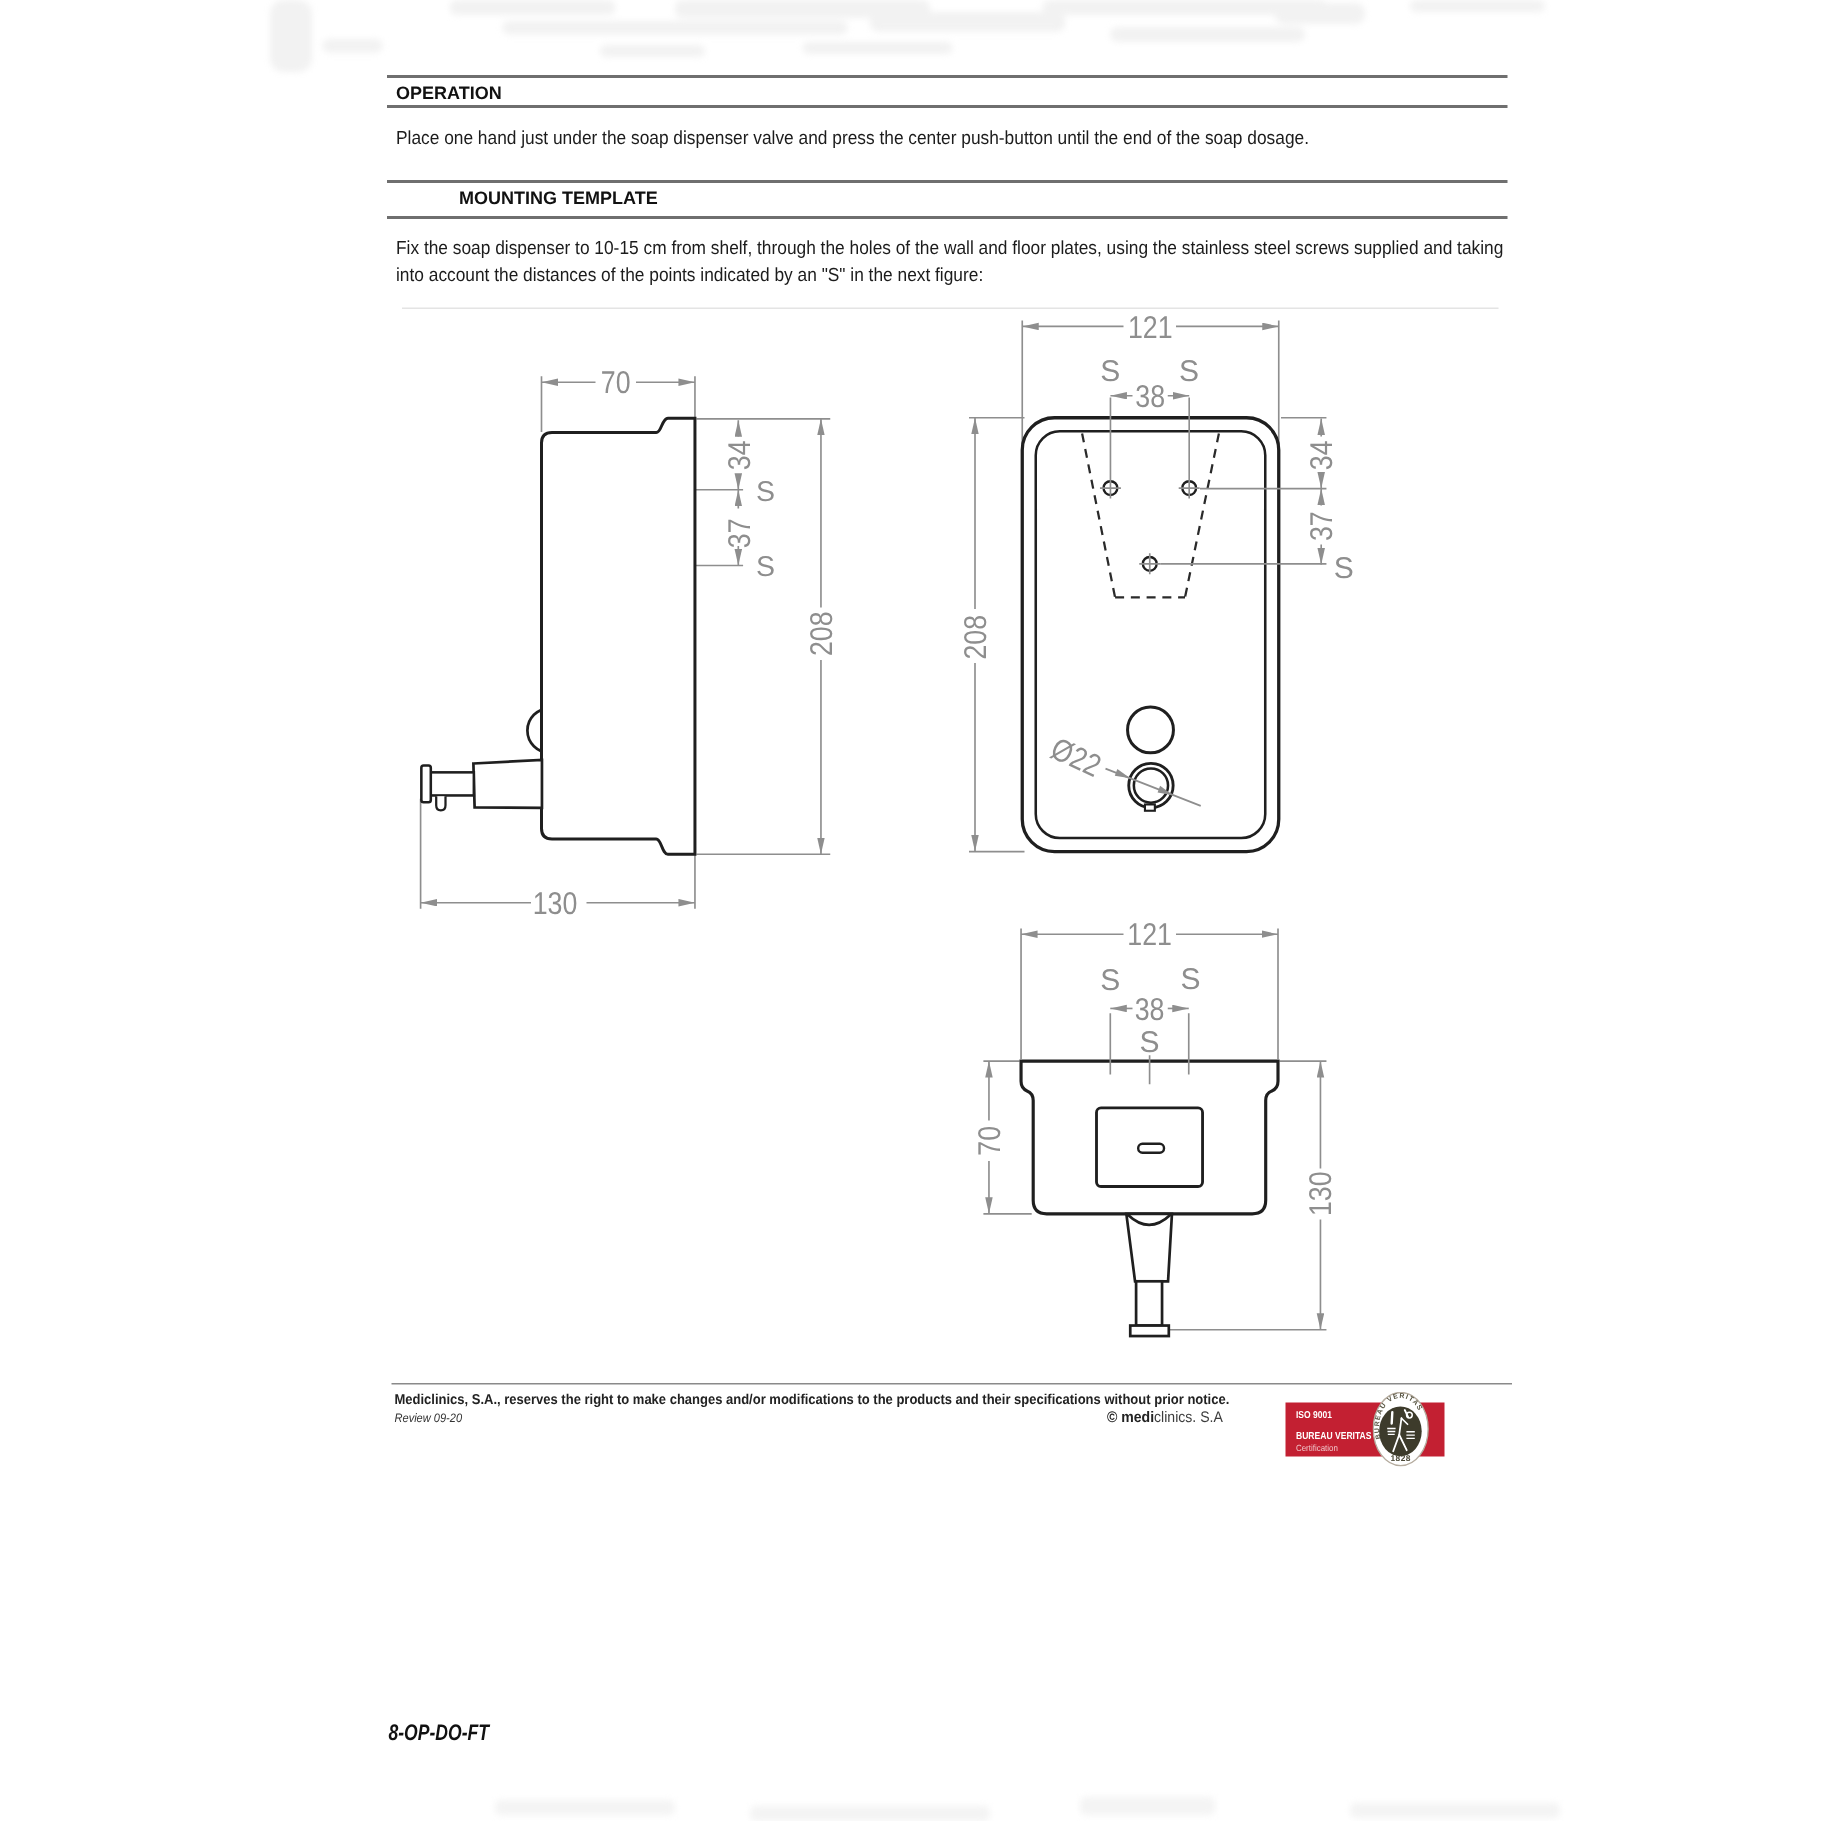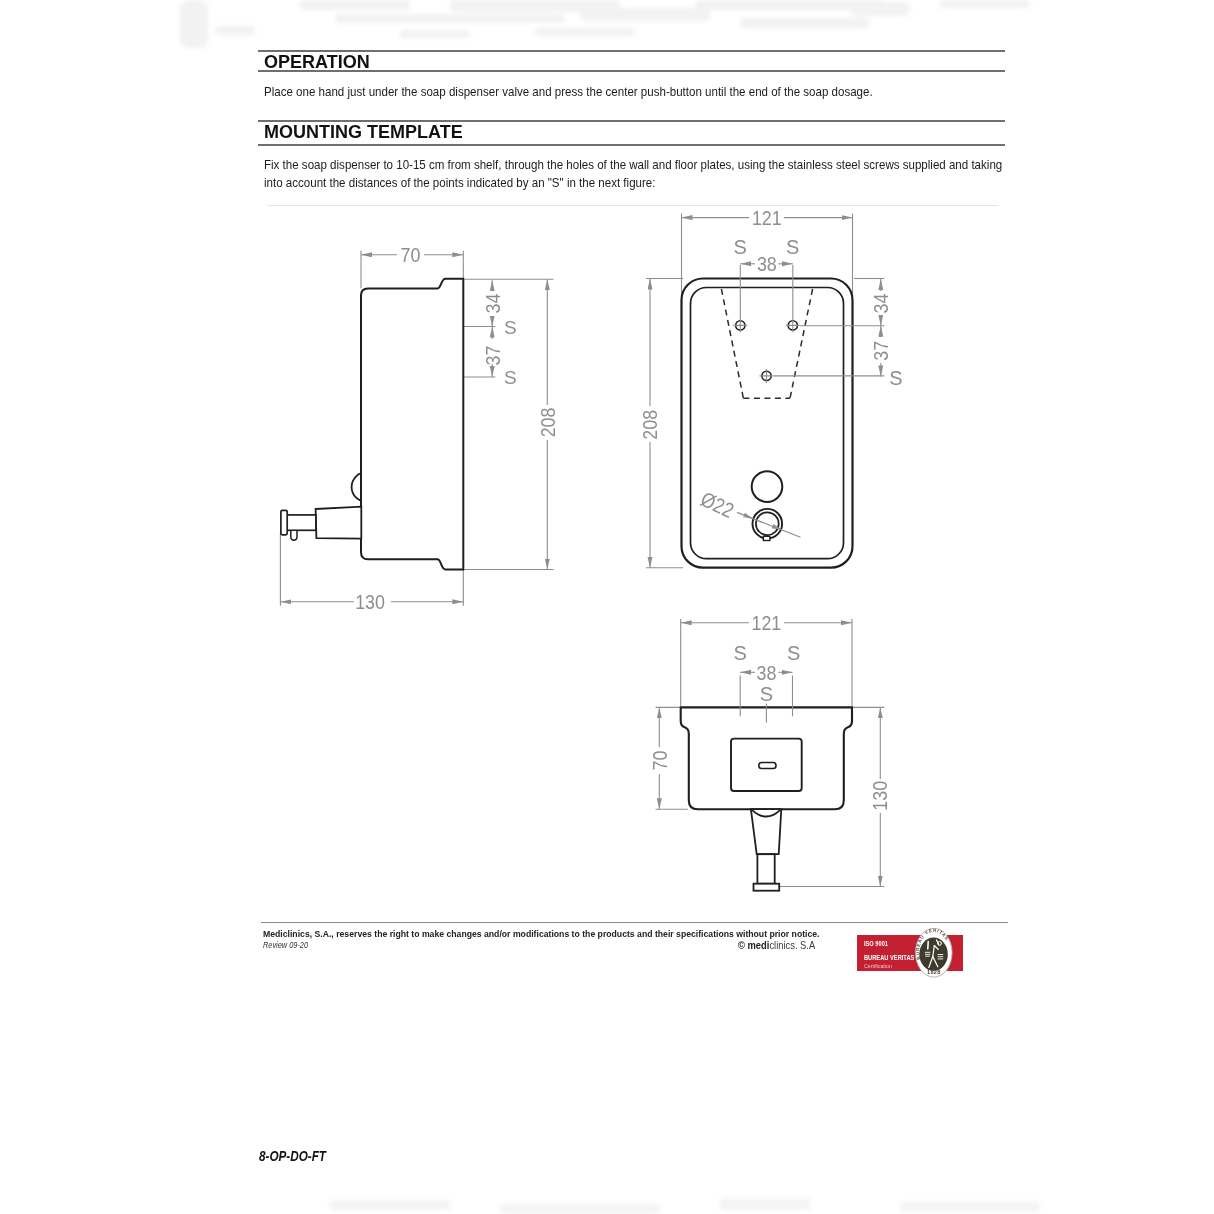--- a/index.html
+++ b/index.html
@@ -1,20 +1,20 @@
 <!DOCTYPE html>
 <html><head>
 <meta charset="utf-8">
 <style>
   html,body{margin:0;padding:0;}
   body{width:1214px;height:1214px;position:relative;background:#ffffff;
        font-family:"Liberation Sans",sans-serif;overflow:hidden;}
   .abs{position:absolute;}
   .rule{position:absolute;left:258px;width:747px;height:2px;background:#6f6f6f;}
-  .h1{position:absolute;left:264px;font-size:18px;line-height:15px;font-weight:bold;color:#111;}
+  .h1{position:absolute;left:264px;font-size:12px;line-height:15px;font-weight:bold;color:#111;}
   .body{position:absolute;left:264px;font-size:12.6px;color:#1c1c1c;line-height:18px;
         transform:scaleX(0.917);transform-origin:left top;width:815px;}
 </style>
 </head>
 <body>
 
 <div class="abs" style="left:150px;top:0;width:920px;height:60px;filter:blur(2.2px);">
 <svg width="920" height="60">
 <g fill="#f2f2f2">
 <rect x="150" y="0" width="110" height="10" rx="4"></rect>
@@ -36,21 +36,21 @@
 <div class="rule" style="top:50px;"></div>
 
 <div class="h1" style="top:55.4px;">OPERATION</div>
 
 <div class="rule" style="top:69.6px;"></div>
 
 <div class="body" style="top:83.3px;">Place one hand just under the soap dispenser valve and press the center push-button until the end of the soap dosage.</div>
 
 <div class="rule" style="top:119.5px;"></div>
 
-<div class="h1" style="top:125.4px;">MOUNTING TEMPLATE</div>
+<div class="h1" style="top:125.4px;margin-left:42px;">MOUNTING TEMPLATE</div>
 
 <div class="rule" style="top:144px;"></div>
 
 <div class="body" style="top:156.1px;">Fix the soap dispenser to 10-15 cm from shelf, through the holes of the wall and floor plates, using the stainless steel screws supplied and taking into account the distances of the points indicated by an "S" in the next figure:</div>
 
 <div class="abs" style="left:268px;top:205px;width:731px;height:1px;background:#e4e4e4;"></div>
 
 <div class="abs" style="left:250px;top:195px;width:770px;height:730px;">
 <svg width="770" height="730" viewBox="250 195 770 730" fill="none" font-family="Liberation Sans">
 <defs>

